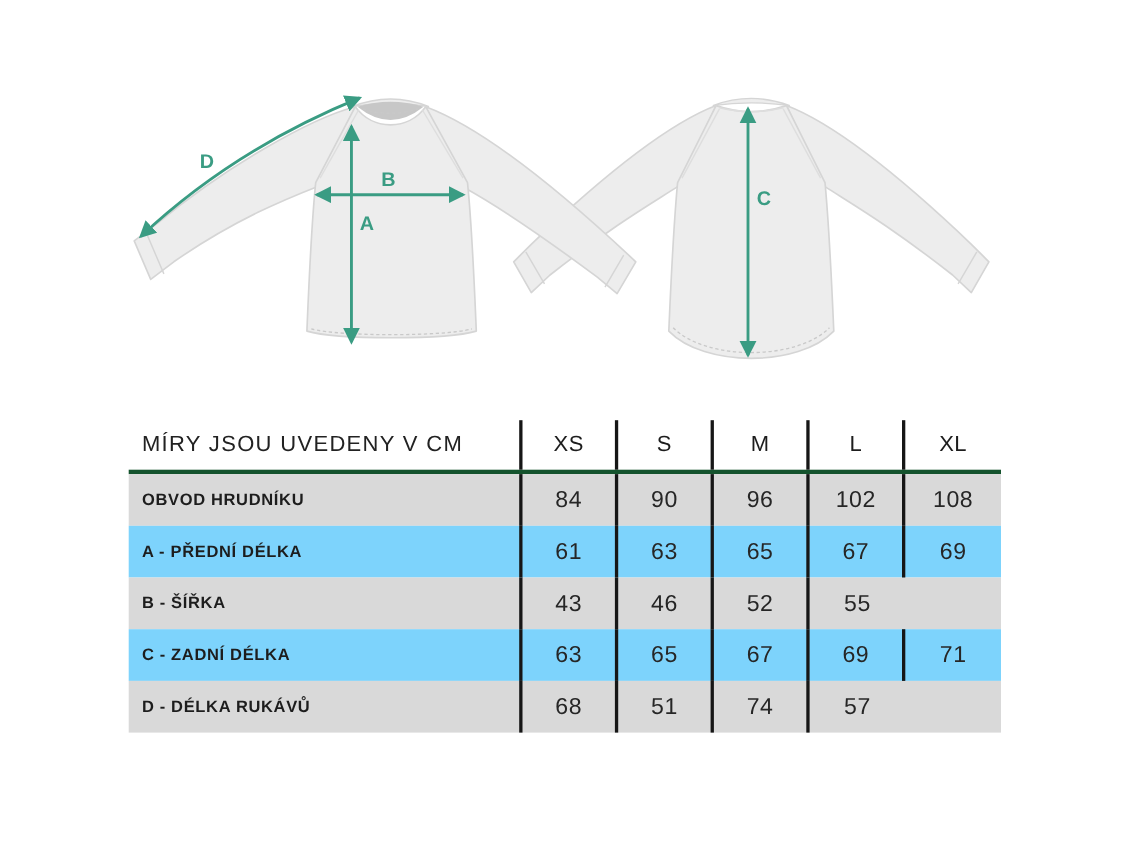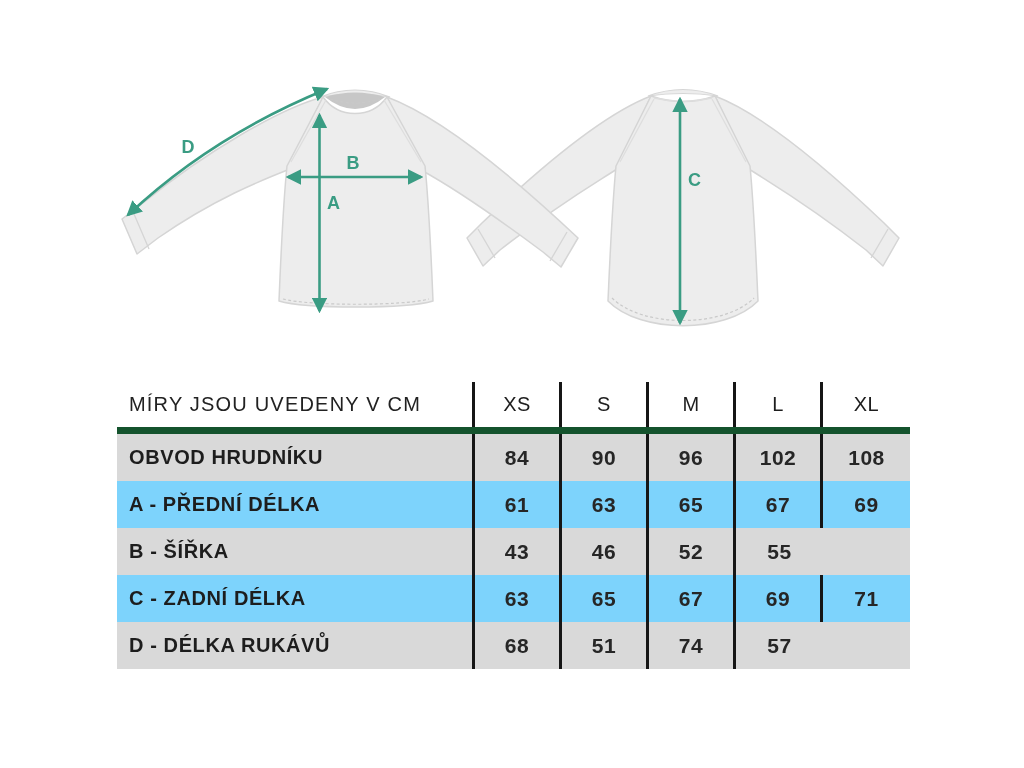--- a/index.html
+++ b/index.html
@@ -5,30 +5,30 @@
   html,body{margin:0;padding:0;background:#ffffff;}
   .stage{
     position:relative;width:1024px;height:768px;background:#ffffff;
     font-family:"Liberation Sans", sans-serif;color:#1d1d1d;overflow:hidden;
   }
   
   .diagram{position:absolute;left:0;top:0;width:1024px;height:370px;}
   
   .size-table{position:absolute;left:117px;top:382px;width:793px;}
   .tr{display:grid;grid-template-columns:358px 87px 87px 87px 87px 87px;}
-  .tr.head{height:45px;border-bottom:7px solid #14532d;}
+  .tr.head{height:45px;border-bottom:4px solid #14532d;}
   .tr.row{height:47px;}
   .td{display:flex;align-items:center;box-sizing:border-box;}
   .td:not(:last-child){border-right:3px solid #161616;}
   .td.label{padding-left:12px;}
   .td.center{justify-content:center;}
   .head-title{font-size:20px;font-weight:400;letter-spacing:1.2px;color:#222;}
   .size-head{font-size:20px;font-weight:400;letter-spacing:0.5px;}
-  .row-label{font-size:20px;font-weight:700;letter-spacing:0.6px;}
-  .val{font-size:21px;font-weight:700;color:#262626;letter-spacing:0.5px;text-align:right;}
+  .row-label{font-size:15px;font-weight:700;letter-spacing:0.6px;}
+  .val{font-size:21px;font-weight:400;color:#262626;letter-spacing:0.5px;text-align:right;}
   .r-gray{background:#d9d9d9;}
   .r-light{background:#7dd3fc;}
   
   .shirt{fill:#ededed;stroke:#d5d5d5;stroke-width:1.5;stroke-linejoin:round;}
   .seam{fill:none;stroke:#dedede;stroke-width:1.3;}
   .cuffline{fill:none;stroke:#d5d5d5;stroke-width:1.3;}
   .stitch{fill:none;stroke:#c9c9c9;stroke-width:1.2;stroke-dasharray:3 2.4;}
   .inner-neck{fill:#c7c7c7;stroke:none;}
   .collar{fill:#ededed;stroke:#d5d5d5;stroke-width:1.2;}
   .arrow{fill:none;stroke:#3a9c83;stroke-width:2.6;}

